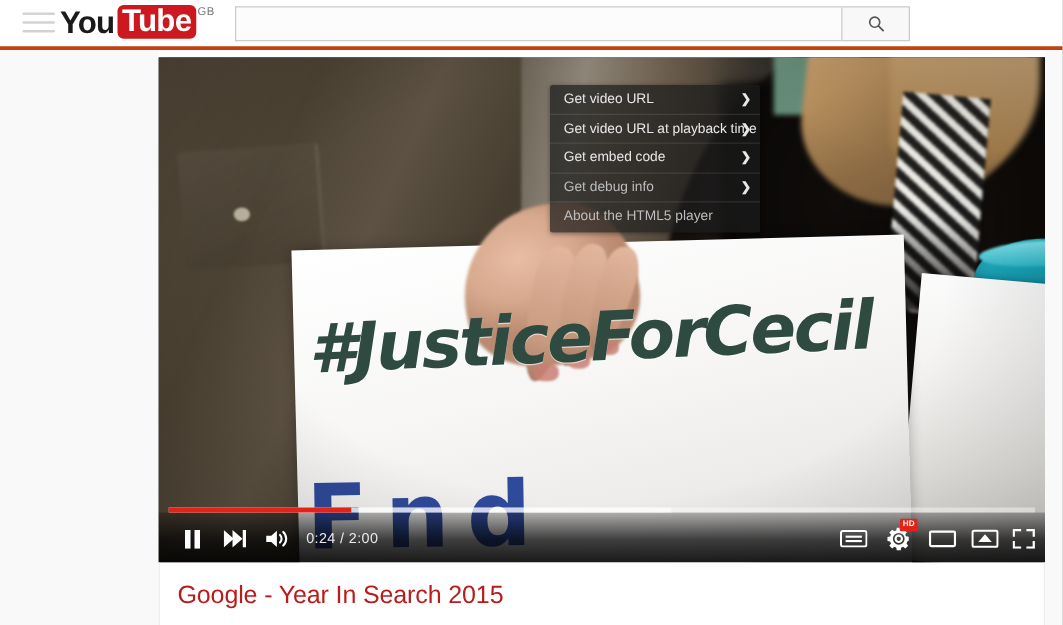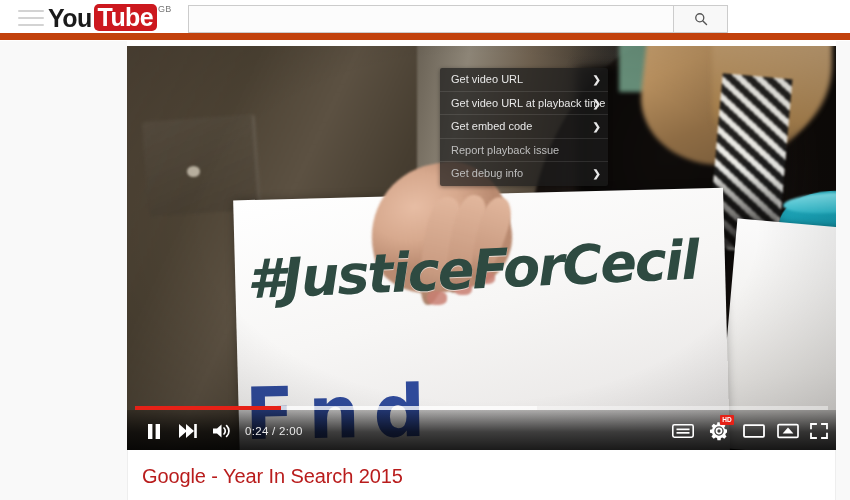--- a/index.html
+++ b/index.html
@@ -15,21 +15,21 @@
     -webkit-font-smoothing: antialiased;
   }
 
   
   #masthead {
     position: absolute;
     left: 0; top: 0;
     width: 850px;
     height: 40px;
     background: #ffffff;
-    border-bottom: 7px solid #c2410c;
+    border-bottom: 3px solid #c2410c;
     box-sizing: border-box;
   }
   #guide-toggle {
     position: absolute;
     left: 18px; top: 10px;
     width: 26px; height: 20px;
     cursor: pointer;
   }
   #guide-toggle i {
     display: block;
@@ -528,25 +528,25 @@
     </div>
     <div class="ctx-item">
       <span>Get video URL at playback time</span>
       <span class="arrow">❯</span>
     </div>
     <div class="ctx-item">
       <span>Get embed code</span>
       <span class="arrow">❯</span>
     </div>
     <div class="ctx-item dim">
-      <span>Report playback issue</span>
-    </div>
-    <div class="ctx-item dim">
       <span>Get debug info</span>
       <span class="arrow">❯</span>
+    </div>
+    <div class="ctx-item dim">
+      <span>About the HTML5 player</span>
     </div>
   </div>
 
   <div id="controls">
 
     <div id="progress-wrap">
       <div id="progress-loaded" style="width: 58%;"></div>
       <div id="progress-played" style="width: 21%; background: rgb(230, 33, 23);"></div>
     </div>
 

